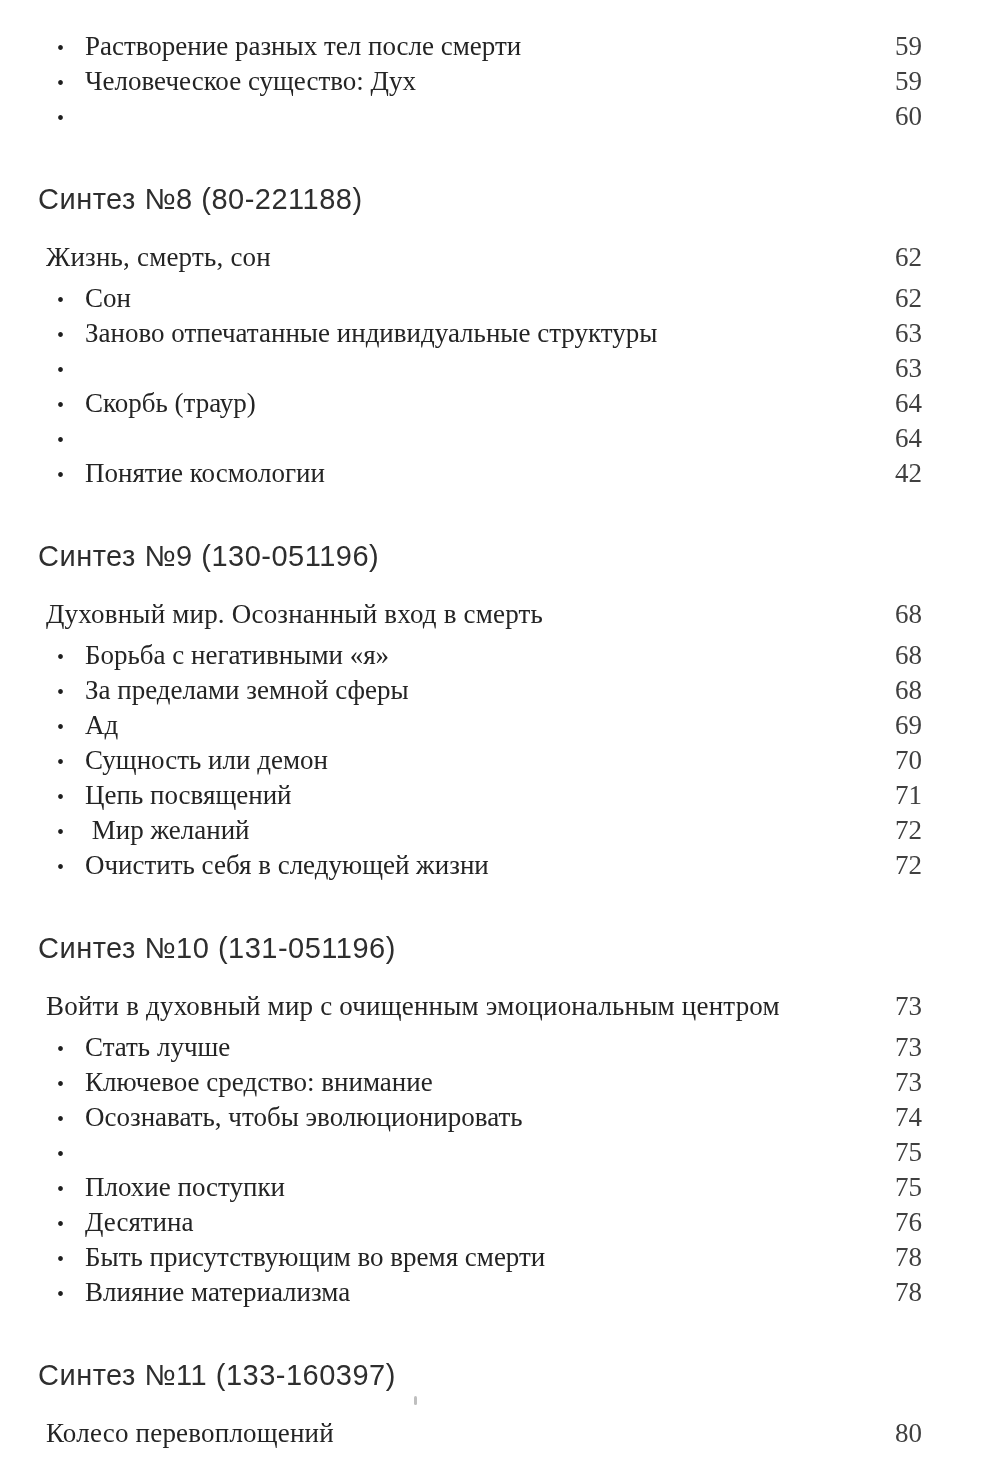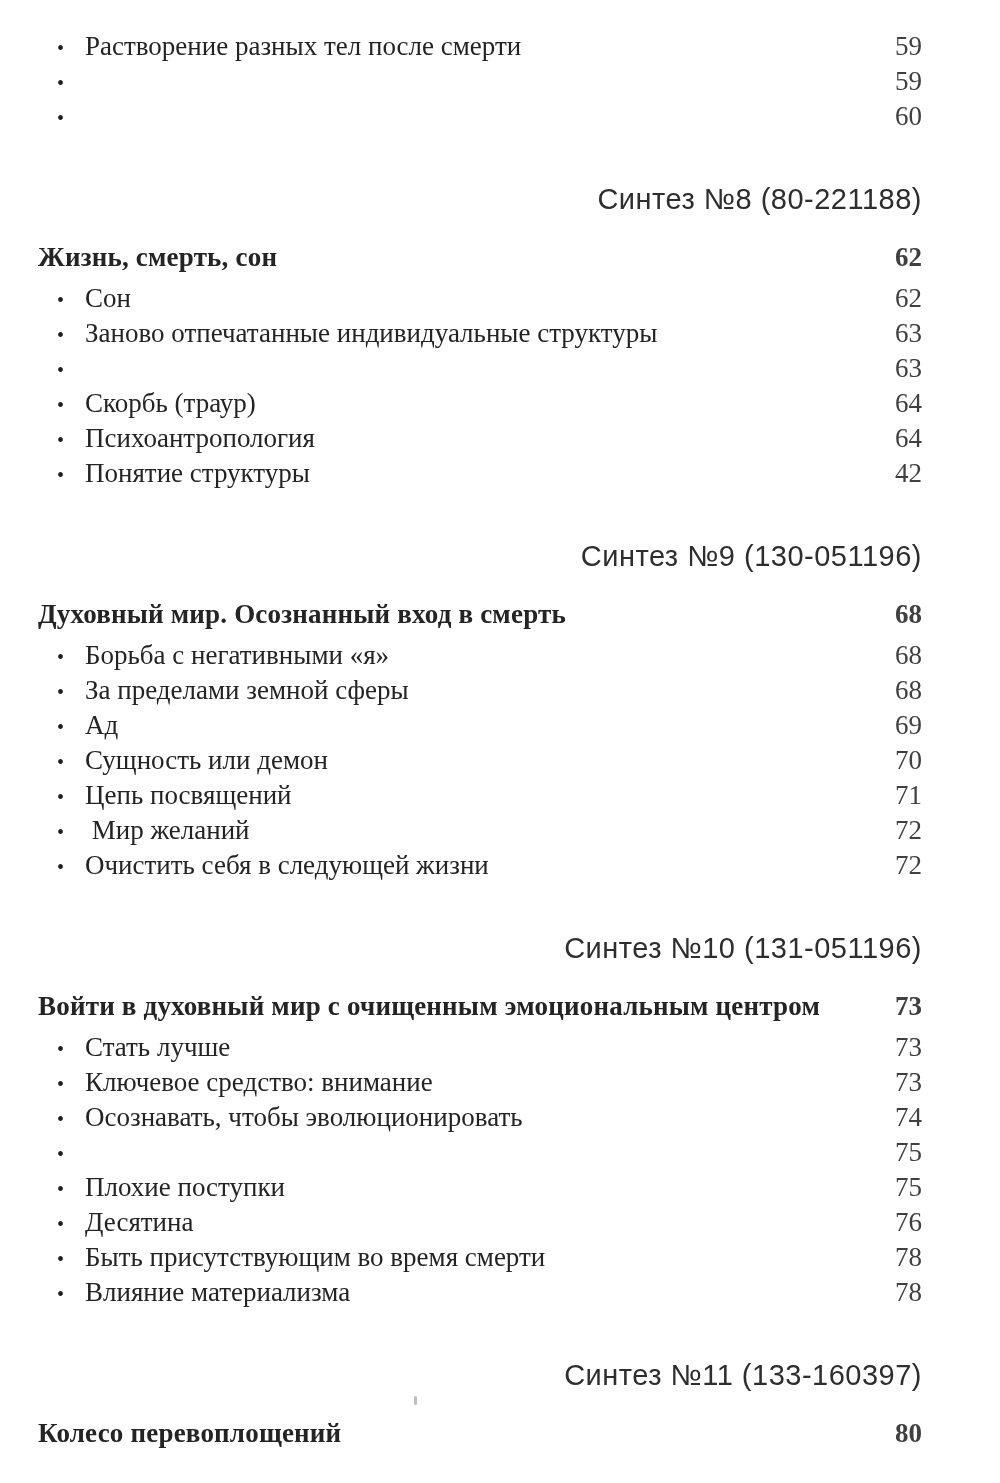--- a/index.html
+++ b/index.html
@@ -12,33 +12,33 @@
     color: #242424;
     font-family: "Liberation Serif", "DejaVu Serif", serif;
     font-size: 27px;
     padding: 30px 78px 0 38px;
     overflow: hidden;
   }
   .section-heading {
     font-family: "Liberation Sans", "DejaVu Sans", sans-serif;
     font-size: 29px;
     color: #2e2e2e;
-    text-align: right;
+    text-align: left;
     line-height: 36px;
     margin: 46px 0 24px 0;
     letter-spacing: 0.5px;
   }
   .row {
     display: flex;
     justify-content: space-between;
     align-items: baseline;
     line-height: 33px;
   }
   .row .label { white-space: pre; }
-  .chapter { margin: 20px 0 8px 0; font-weight: bold; }
+  .chapter { margin: 20px 0 8px 8px; }
   .chapter .label { letter-spacing: 0.2px; }
   .item .label-group { display: flex; align-items: baseline; }
   .bullet {
     display: inline-block;
     margin-left: 19px;
     width: 28px;
     font-size: 20px;
     color: #1e1e1e;
   }
   .pagenum { color: #404040; }
@@ -62,20 +62,21 @@
         <div class="row item">
           <span class="label-group">
             <span class="bullet">•</span>
             <span class="label">Растворение разных тел после смерти</span>
           </span>
           <span class="pagenum">59</span>
         </div>
         <div class="row item">
           <span class="label-group">
             <span class="bullet">•</span>
+            <span class="label">Человеческое существо: Дух</span>
           </span>
           <span class="pagenum">59</span>
         </div>
         <div class="row item">
           <span class="label-group">
             <span class="bullet">•</span>
           </span>
           <span class="pagenum">60</span>
         </div>
       </section>
@@ -108,28 +109,27 @@
         <div class="row item">
           <span class="label-group">
             <span class="bullet">•</span>
             <span class="label">Скорбь (траур)</span>
           </span>
           <span class="pagenum">64</span>
         </div>
         <div class="row item">
           <span class="label-group">
             <span class="bullet">•</span>
-            <span class="label">Психоантропология</span>
           </span>
           <span class="pagenum">64</span>
         </div>
         <div class="row item">
           <span class="label-group">
             <span class="bullet">•</span>
-            <span class="label">Понятие структуры</span>
+            <span class="label">Понятие космологии</span>
           </span>
           <span class="pagenum">42</span>
         </div>
       </section>
       <section class="section">
         <div class="section-heading">Синтез №9 (130-051196)</div>
         <div class="row chapter">
           <span class="label">Духовный мир. Осознанный вход в смерть</span>
           <span class="pagenum">68</span>
         </div>

